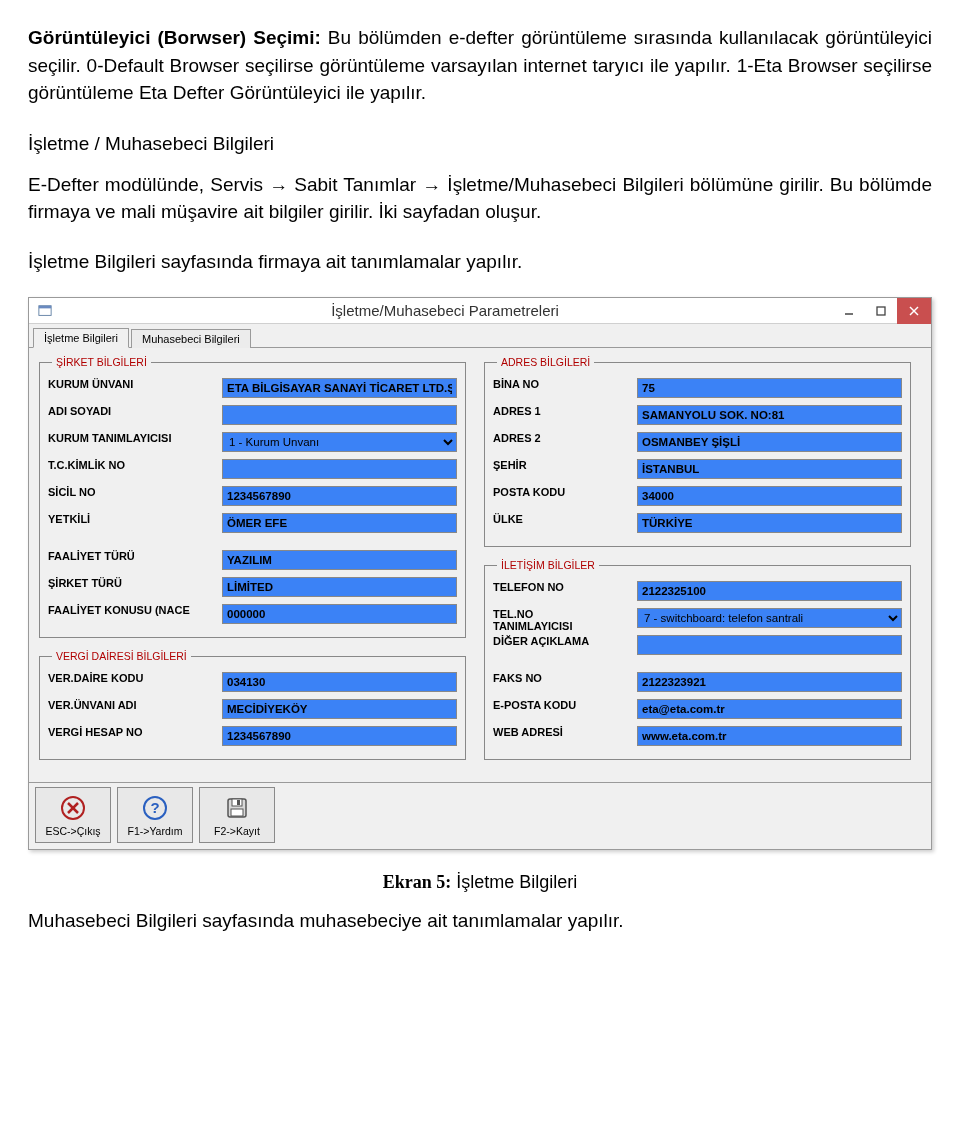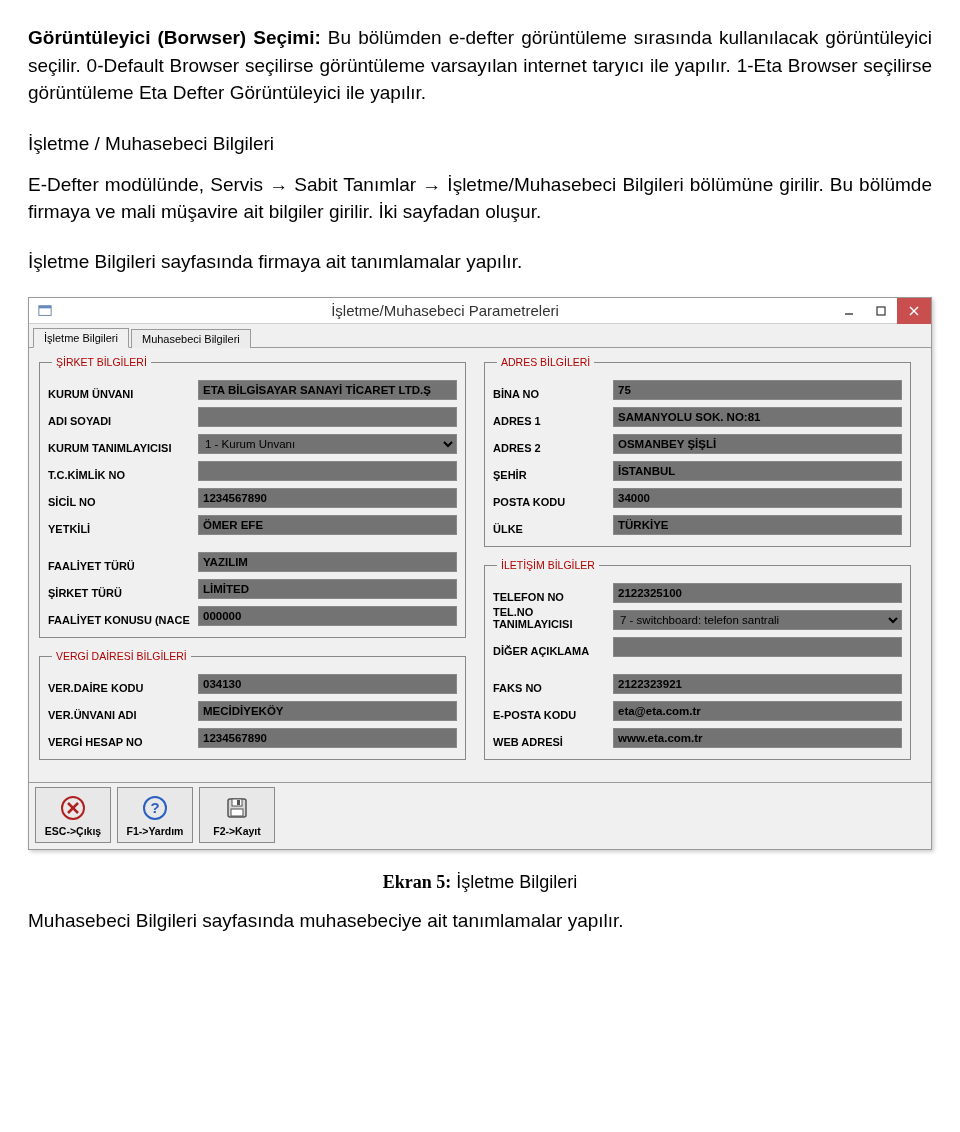--- a/index.html
+++ b/index.html
@@ -120,39 +120,40 @@
     position: relative;
   }
   fieldset.group > legend {
     font-size: 10.5px;
     color: #b00000;
     padding: 0 4px;
     margin-left: 4px;
   }
   .row {
     display: flex;
-    align-items: flex-end;
+    align-items: flex-start;
     margin-bottom: 5px;
     height: 22px;
+    gap: 24px;
   }
   .row .lbl {
     width: 150px;
     font-size: 11px;
     color: #000;
     font-weight: bold;
   }
   .col-right .row .lbl { width: 120px; }
   .row input[type="text"], .row select {
     flex: 1;
     height: 20px;
     font-size: 11.5px;
     font-weight: bold;
     padding: 1px 4px;
     border: 1px solid #888;
-    background: #737373;
+    background: #3b82f6;
     font-family: Arial, sans-serif;
   }
   .row select {
     font-weight: normal;
     padding: 0 2px;
   }
 
   .action-bar {
     border-top: 1px solid #9a9a9a;
     background: #f0f0f0;
@@ -175,21 +176,21 @@
     width: 28px;
     height: 28px;
     display: flex;
     align-items: center;
     justify-content: center;
   }
   .action-btn .icn svg { width: 26px; height: 26px; }
   .action-btn .albl {
     font-size: 10.5px;
     color: #000;
-    font-weight: bold;
+    font-weight: normal;
   }
 </style>
 </head>
 <body>
 
 <p class="doc-p">
   <b>Görüntüleyici (Borwser) Seçimi:</b>
   <span> Bu bölümden e-defter görüntüleme sırasında kullanılacak görüntüleyici seçilir.  0-Default Browser seçilirse görüntüleme varsayılan internet taryıcı ile yapılır. 1-Eta Browser seçilirse görüntüleme Eta Defter Görüntüleyici ile yapılır.</span>
 </p>
 

